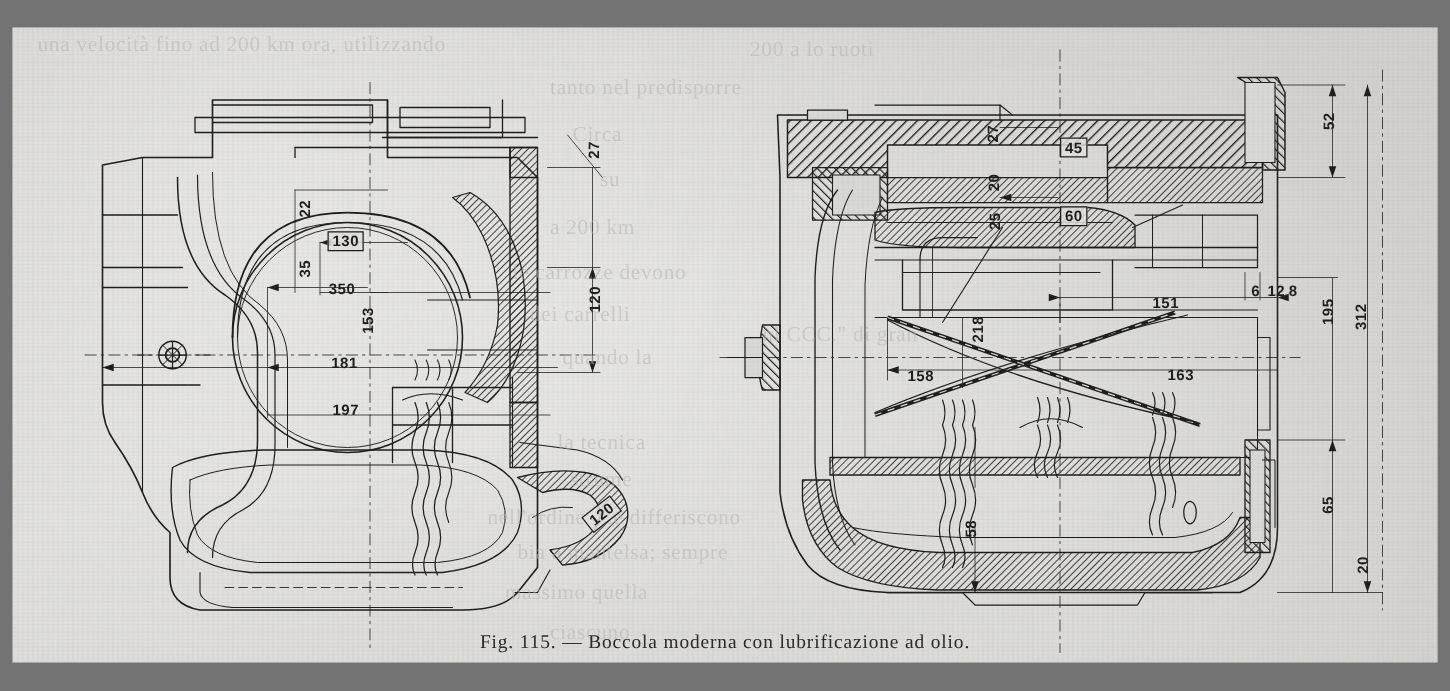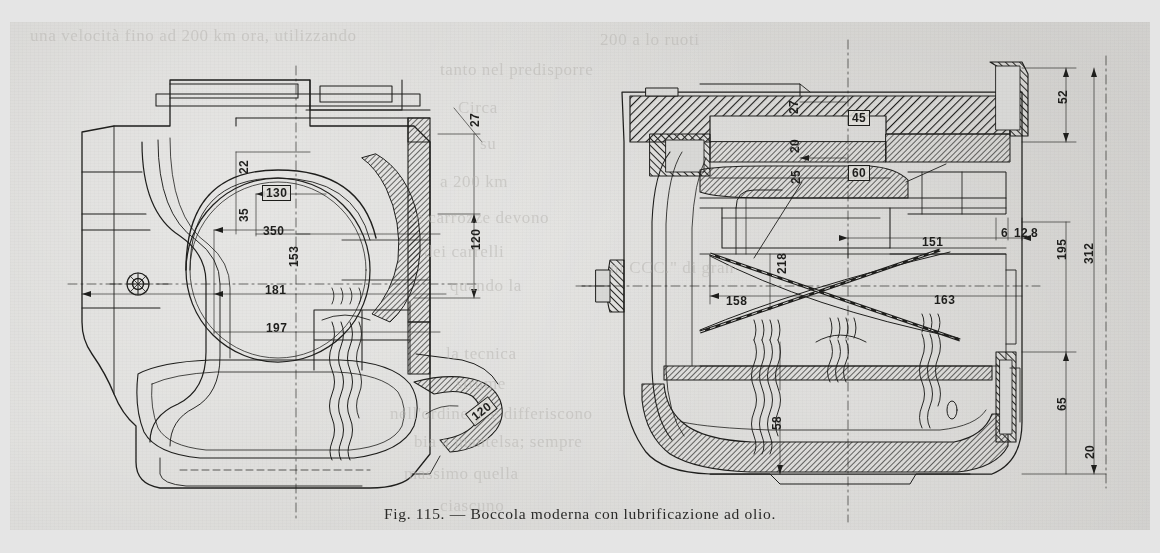--- a/index.html
+++ b/index.html
@@ -1,18 +1,18 @@
 <!DOCTYPE html>
 <html><head>
 <meta charset="utf-8">
 <style>
   html,body{margin:0;padding:0;background:#ffffff;}
   body{width:1160px;height:553px;overflow:hidden;
        font-family:"Liberation Serif",serif;}
-  #page{position:relative;width:1160px;height:553px;background:#e5e5e5;}
+  #page{position:relative;width:1160px;height:553px;background:#737373;}
 
   
   #scan{position:absolute;left:10px;top:22px;width:1140px;height:508px;
         background:#d8d8d6;overflow:hidden;}
   #scan:before{content:"";position:absolute;inset:0;
      background:
        radial-gradient(circle at 18% 30%, rgba(255,255,255,.40), rgba(255,255,255,0) 55%),
        radial-gradient(circle at 72% 70%, rgba(255,255,255,.30), rgba(255,255,255,0) 60%),
        radial-gradient(circle at 92% 12%, rgba(180,178,174,.35), rgba(255,255,255,0) 50%),
        linear-gradient(160deg, rgba(200,198,194,.45), rgba(228,226,222,.25) 45%, rgba(196,194,190,.45));

